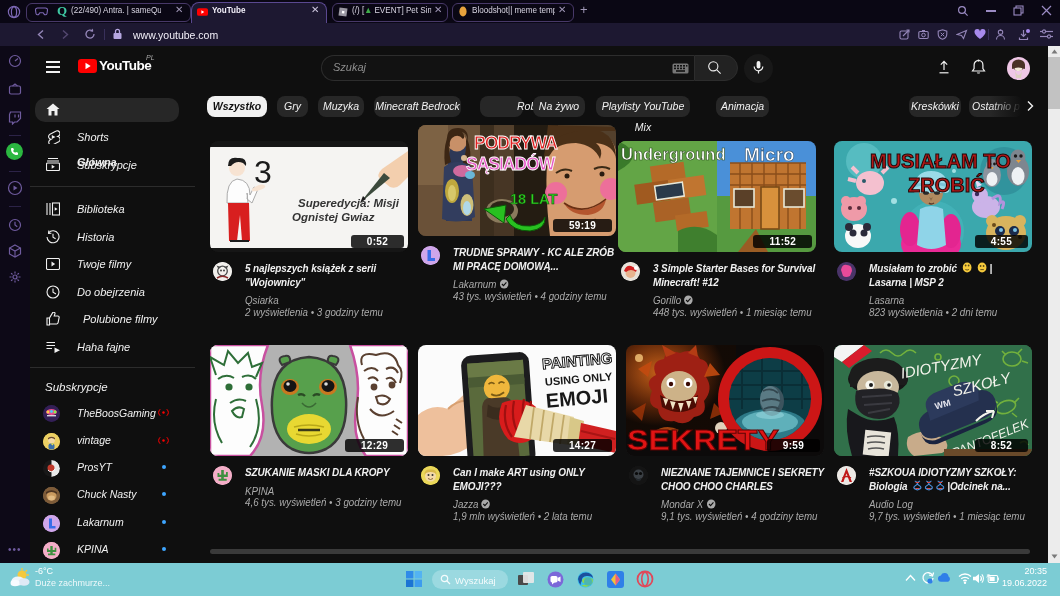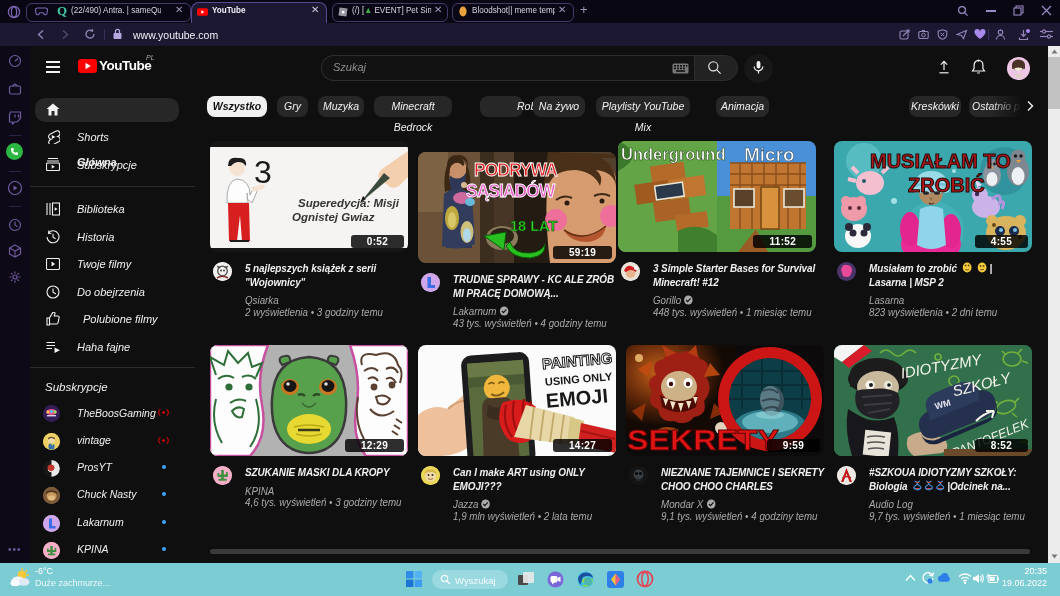--- a/index.html
+++ b/index.html
@@ -243,21 +243,21 @@
         <ellipse cx="11.5" cy="8" rx="6.5" ry="5.5" fill="#4a3226"></ellipse>
         <ellipse cx="11.5" cy="10.5" rx="4" ry="3.5" fill="#f3ead9"></ellipse>
         <path d="M5 8 Q11.5 3 18 8 L18 12 Q11.5 9 5 12z" fill="#4a3226"></path>
         <path d="M8 14 Q11.5 22 15 14 L14 21 H9z" fill="#ddd1c0"></path>
       </svg>
   </div>
 
   <div class="chip" style="left:177px;width:60px;background:#f1f1f1;color:#0f0f0f;font-weight:bold;">Wszystko</div>
   <div class="chip" style="left:247px;width:31px;">Gry</div>
   <div class="chip" style="left:288px;width:46px;">Muzyka</div>
-  <div class="chip" style="left:344px;width:78px;">Minecraft Bedrock</div>
+  <div class="chip" style="left:344px;width:87px;">Minecraft Bedrock</div>
   <div class="chip" style="left:450px;width:43px;padding-left:37px;">Roblox</div>
   <div class="chip" style="left:503px;width:52px;">Na żywo</div>
   <div class="chip" style="left:566px;width:94px;">Playlisty YouTube Mix</div>
   <div class="chip" style="left:686px;width:53px;">Animacja</div>
   <div class="chip" style="left:879px;width:52px;">Kreskówki</div>
   <div class="chip" style="left:939px;width:54px;">Ostatnio p</div>
   <div class="abs" style="left:960px;top:50px;width:58px;height:30px;background:linear-gradient(90deg,rgba(15,15,15,0),#0f0f0f 55%);"></div>
   <svg class="abs" style="left:993px;top:53px" width="14" height="14" viewBox="0 0 14 14">
       <path d="M5 2.5 L9.5 7 L5 11.5" fill="none" stroke="#f1f1f1" stroke-width="1.4"></path>
     </svg>
@@ -399,21 +399,21 @@
             <path d="M5.5 7 L3.5 3.5 L8 5z M13.5 7 L15.5 3.5 L11 5z" fill="#4a4a4a"></path>
             <circle cx="8" cy="8.5" r=".9" fill="#333"></circle>
             <circle cx="11" cy="8.5" r=".9" fill="#333"></circle>
             <path d="M4 16 Q9.5 12.5 15 16" stroke="#8a2a2a" stroke-width="1.5" fill="none"></path>
           </svg></div>
       <div class="title">5 najlepszych książek z serii<br>"Wojownicy"</div>
       <div class="chan" style="top:153px;">Qsiarka</div>
       <div class="chan" style="top:164.5px;">2 wyświetlenia • 3 godziny temu</div>
     </div>
 
-    <div class="card" style="left:388px;top:106px;border-radius:19px;">
+    <div class="card" style="left:388px;top:79px;border-radius:19px;">
       <div class="thumb">
         <svg width="198" height="111" viewBox="0 0 198 111">
           <rect width="198" height="111" fill="#53402c"></rect>
           <rect x="0" y="0" width="62" height="111" fill="#6a5138"></rect>
           <rect x="0" y="0" width="30" height="60" fill="#7d6244"></rect>
           <rect x="96" y="0" width="44" height="111" fill="#241c12"></rect>
           <rect x="62" y="0" width="14" height="111" fill="#3c2e1e"></rect>
           <rect x="76" y="40" width="20" height="71" fill="#473625"></rect>
           <ellipse cx="84" cy="86" rx="16" ry="12" fill="#8a7a5c"></ellipse>
           <ellipse cx="84" cy="84" rx="12" ry="8" fill="#2c2417"></ellipse>

